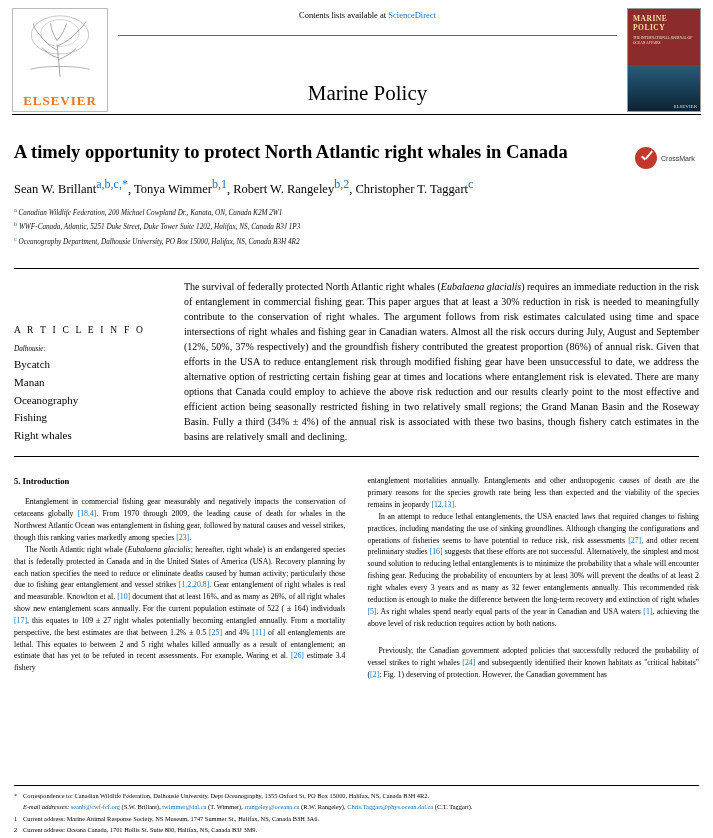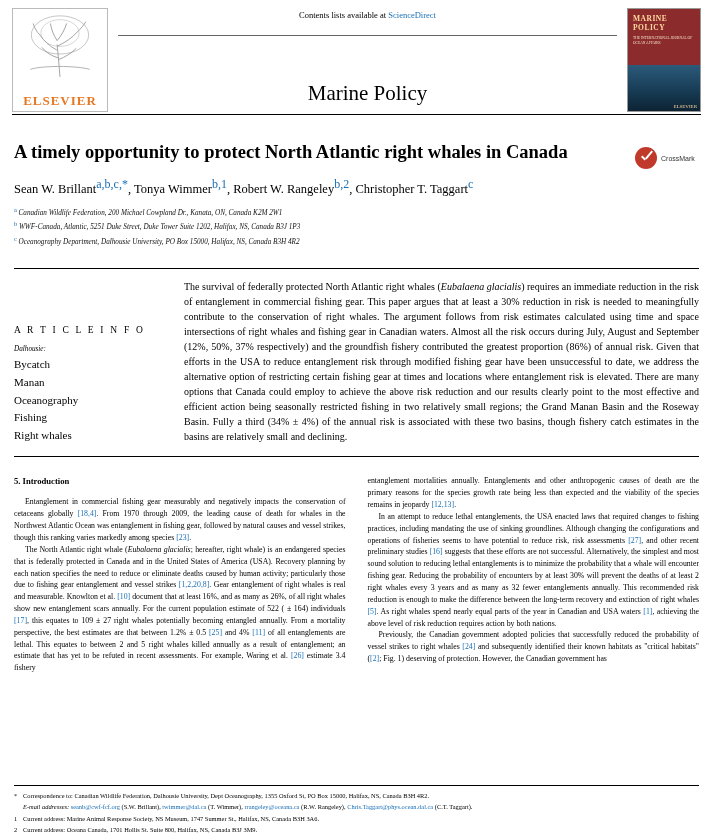--- a/index.html
+++ b/index.html
@@ -359,21 +359,21 @@
       <h2>5. Introduction</h2>
       <div>
           <p>Entanglement in commercial fishing gear measurably and negatively impacts the conservation of cetaceans globally <span class="ref">[18,4]</span>. From 1970 through 2009, the leading cause of death for whales in the Northwest Atlantic Ocean was entanglement in fishing gear, followed by natural causes and vessel strikes, though this ranking varies markedly among species <span class="ref">[23]</span>.</p>
           <p style="margin-top: 0px;">The North Atlantic right whale (<i>Eubalaena glacialis</i>; hereafter, right whale) is an endangered species that is federally protected in Canada and in the United States of America (USA). Recovery planning by each nation specifies the need to reduce or eliminate deaths caused by human activity; particularly those due to fishing gear entanglement and vessel strikes <span class="ref">[1,2,20,8]</span>. Gear entanglement of right whales is real and measurable. Knowlton et al. <span class="ref">[10]</span> document that at least 16%, and as many as 26%, of all right whales show new entanglement scars annually. For the current population estimate of 522 ( ± 164) individuals <span class="ref">[17]</span>, this equates to 109 ± 27 right whales potentially becoming entangled annually. From a mortality perspective, the best estimates are that between 1.2% ± 0.5 <span class="ref">[25]</span> and 4% <span class="ref">[11]</span> of all entanglements are lethal. This equates to between 2 and 5 right whales killed annually as a result of entanglement; an estimate that has yet to be refuted in recent assessments. For example, Waring et al. <span class="ref">[26]</span> estimate 3.4 fishery</p>
         </div>
     </div>
     <div class="body-col">
       <div>
           <p style="text-indent: 0px; font-family: Liberation Serif, serif;">entanglement mortalities annually. Entanglements and other anthropogenic causes of death are the primary reasons for the species growth rate being less than expected and the viability of the species remains in jeopardy <span class="ref">[12,13]</span>.</p>
           <p style="margin-top: 0px;">In an attempt to reduce lethal entanglements, the USA enacted laws that required changes to fishing practices, including mandating the use of sinking groundlines. Although changing the configurations and operations of fisheries seems to have potential to reduce risk, risk assessments <span class="ref">[27]</span>, and other recent preliminary studies <span class="ref">[16]</span> suggests that these efforts are not successful. Alternatively, the simplest and most sound solution to reducing lethal entanglements is to minimize the probability that a whale will encounter fishing gear. Reducing the probability of encounters by at least 30% will prevent the deaths of at least 2 right whales every 3 years and as many as 32 fewer entanglements annually. This recommended risk reduction is enough to make the difference between the long-term recovery and extinction of right whales <span class="ref">[5]</span>. As right whales spend nearly equal parts of the year in Canadian and USA waters <span class="ref">[1]</span>, achieving the above level of risk reduction requires action by both nations.</p>
-          <p style="margin-top: 0px;">Previously, the Canadian government adopted policies that successfully reduced the probability of vessel strikes to right whales <span class="ref">[24]</span> and subsequently identified their known habitats as "critical habitats" (<span class="ref">[2]</span>; Fig. 1) deserving of protection. However, the Canadian government has</p>
+          <p style="margin-top: 16px;">Previously, the Canadian government adopted policies that successfully reduced the probability of vessel strikes to right whales <span class="ref">[24]</span> and subsequently identified their known habitats as "critical habitats" (<span class="ref">[2]</span>; Fig. 1) deserving of protection. However, the Canadian government has</p>
         </div>
     </div>
   </div>
 
   <div class="footnotes">
     <div class="fn-row"><span class="mark">*</span><span>Correspondence to: Canadian Wildlife Federation, Dalhousie University, Dept Oceanography, 1355 Oxford St, PO Box 15000, Halifax, NS, Canada B3H 4R2.</span></div>
     <div class="fn-row"><span class="mark"></span><span class="lbl-italic">E-mail addresses:</span> <span class="mail">seanb@cwf-fcf.org</span> <span>(S.W. Brillant),</span> <span class="mail">twimmer@dal.ca</span> <span>(T. Wimmer),</span> <span class="mail">rrangeley@oceana.ca</span> <span>(R.W. Rangeley),</span> <span class="mail">Chris.Taggart@phys.ocean.dal.ca</span> <span>(C.T. Taggart).</span></div>
     <div>
         <div class="fn-row"><span class="mark">1</span><span>Current address: Marine Animal Response Society, NS Museum, 1747 Summer St., Halifax, NS, Canada B3H 3A6.</span></div>
         <div class="fn-row"><span class="mark">2</span><span>Current address: Oceana Canada, 1701 Hollis St. Suite 800, Halifax, NS, Canada B3J 3M9.</span></div>

